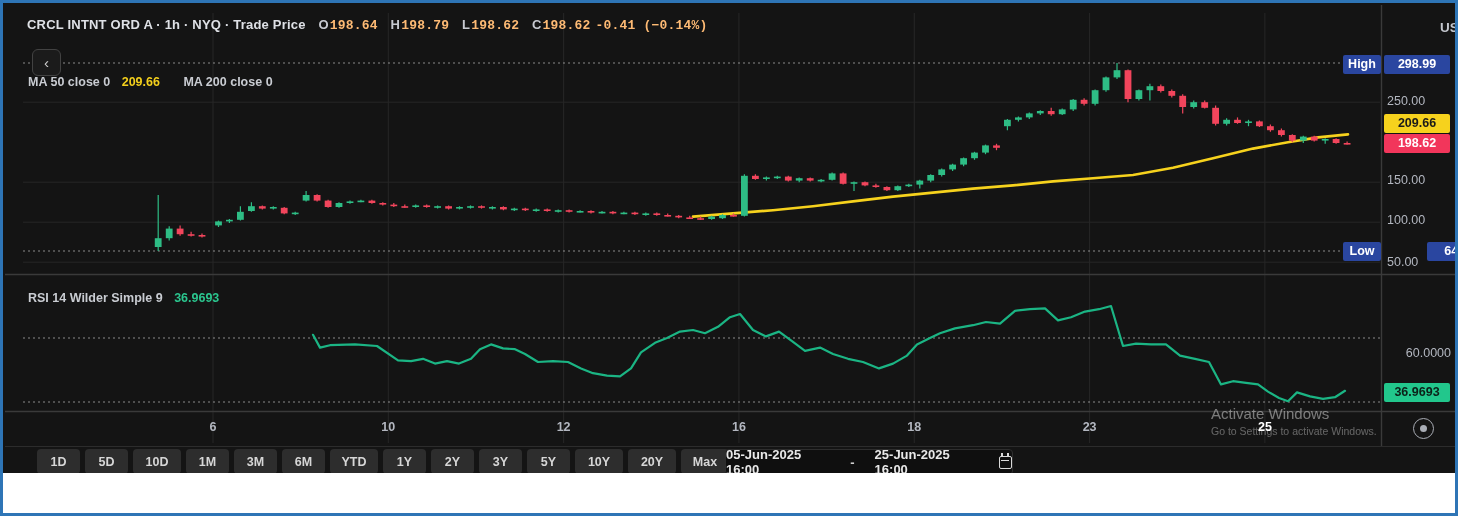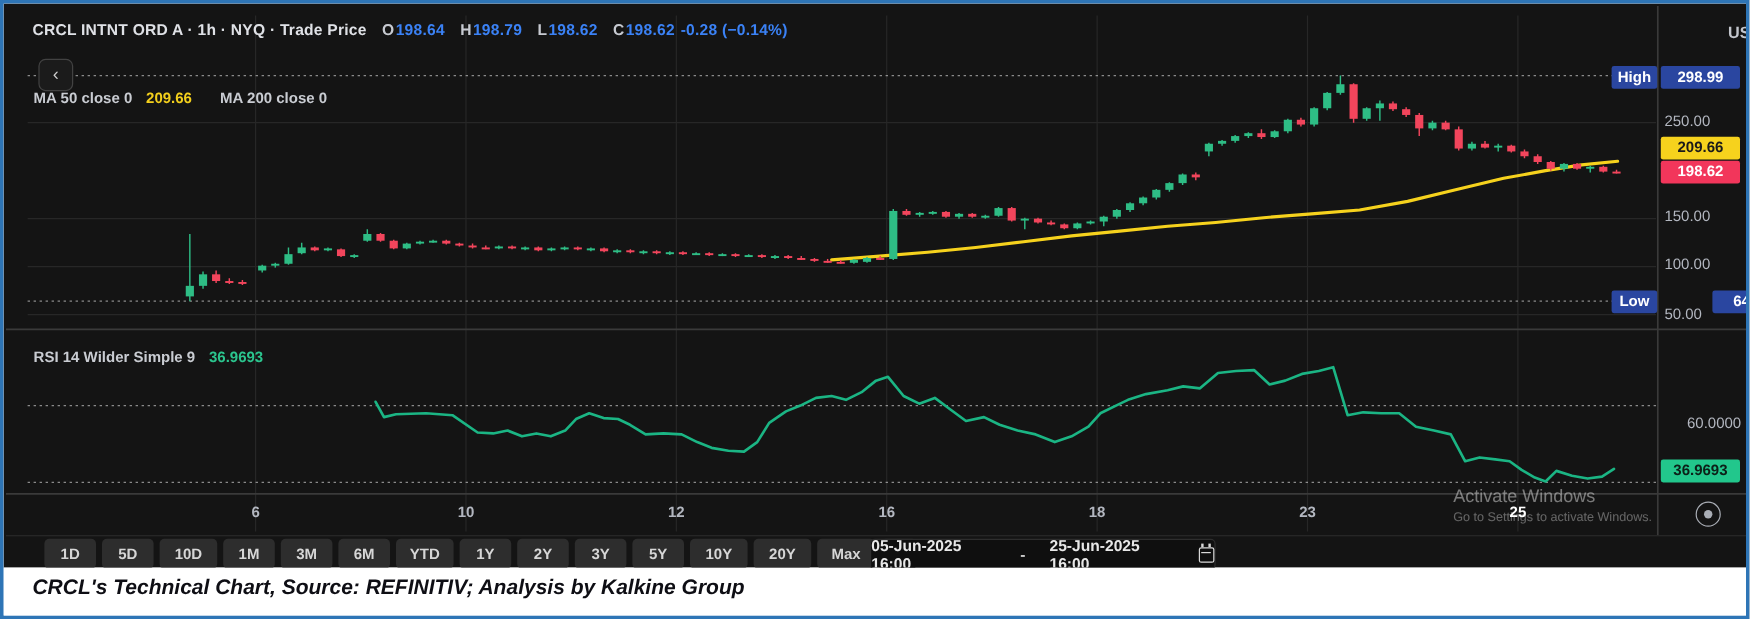--- a/index.html
+++ b/index.html
@@ -2,21 +2,21 @@
 <html><head>
 <meta charset="utf-8">
 <style>
   html,body{margin:0;padding:0;background:#e9e9e9;}
   *{box-sizing:border-box;font-family:"Liberation Sans",sans-serif;}
   .frame{position:relative;width:1458px;height:516px;background:#ffffff;border:3px solid #2e75b6;overflow:hidden;}
   .app{position:absolute;left:0;top:0;width:1452px;height:470px;background:#141414;overflow:hidden;}
   #svg-holder{position:absolute;left:0;top:0;width:1452px;height:444px;}
   .hdr{position:absolute;left:24px;top:14px;font-size:13px;font-weight:700;color:#dfe1e6;letter-spacing:.2px;white-space:nowrap;z-index:5;}
   .hdr .olab{color:#c7cad1;margin-left:9px;}
-  .hdr .oval{color:#3b82f6;margin-left:1px;}
+  .hdr .oval{color:#fdba74;margin-left:1px;font-family:Liberation Mono, monospace;}
   .chev{position:absolute;left:29px;top:46px;width:29px;height:27px;background:#1b1b1b;border:1px solid #424242;border-radius:6px;color:#cfcfcf;font-size:15px;line-height:23px;text-align:center;padding:0;cursor:pointer;z-index:6;}
   .legend{position:absolute;left:25px;font-size:12.5px;font-weight:700;color:#c9ccd2;white-space:nowrap;z-index:5;}
   .legend .y{color:#f3cf1c;margin:0 10px 0 8px;}
   .legend .g{color:#2bc58e;margin-left:8px;}
   .legend .gap{margin-left:10px;}
   .usd{position:absolute;left:1389px;top:17px;font-size:13.5px;font-weight:700;color:#c3c6cd;z-index:5;cursor:pointer;margin-left:48px;}
   .usd .dn{font-size:10px;color:#8b8e95;margin-left:12px;}
   .tick{position:absolute;left:1384px;width:64px;font-size:12.5px;font-weight:400;color:#b3b7c0;z-index:5;}
   .badge{position:absolute;left:1381px;width:66px;font-size:12.5px;font-weight:700;text-align:center;padding:2px 0 3px;border-radius:2px;z-index:5;}
   .navy{background:#2a46a0;color:#ffffff;}
@@ -289,21 +289,21 @@
           <line x1="1378.5" y1="2" x2="1378.5" y2="443" stroke="#3a3a3a" stroke-width="1.4"></line>
           <line x1="2" y1="443.5" x2="1452" y2="443.5" stroke="#2c2c2c" stroke-width="1"></line>
         </svg></div>
 
     <div class="hdr">
       <span>CRCL INTNT ORD A · 1h · NYQ · Trade Price</span>
       <span class="olab">O</span><span class="oval">198.64</span>
       <span class="olab">H</span><span class="oval">198.79</span>
       <span class="olab">L</span><span class="oval">198.62</span>
       <span class="olab">C</span><span class="oval">198.62</span>
-      <span class="oval">-0.28 (−0.14%)</span>
+      <span class="oval">-0.41 (−0.14%)</span>
     </div>
 
     <button class="chev"><span>‹</span></button>
 
     <div class="legend" style="top:72px;">
       <span>MA 50 close 0</span>
       <span class="y">209.66</span>
       <span class="gap">MA 200 close 0</span>
     </div>
 
@@ -366,16 +366,13 @@
       </div>
 
     <div class="datebox">
       <span>05-Jun-2025 16:00</span>
       <span class="dash">-</span>
       <span>25-Jun-2025 16:00</span>
       <span class="cal"></span>
     </div>
   </div>
 
-  <div class="caption-strip">
-    <div class="caption">CRCL's Technical Chart, Source: REFINITIV; Analysis by Kalkine Group</div>
-  </div>
 </div>
 
 </body></html>

